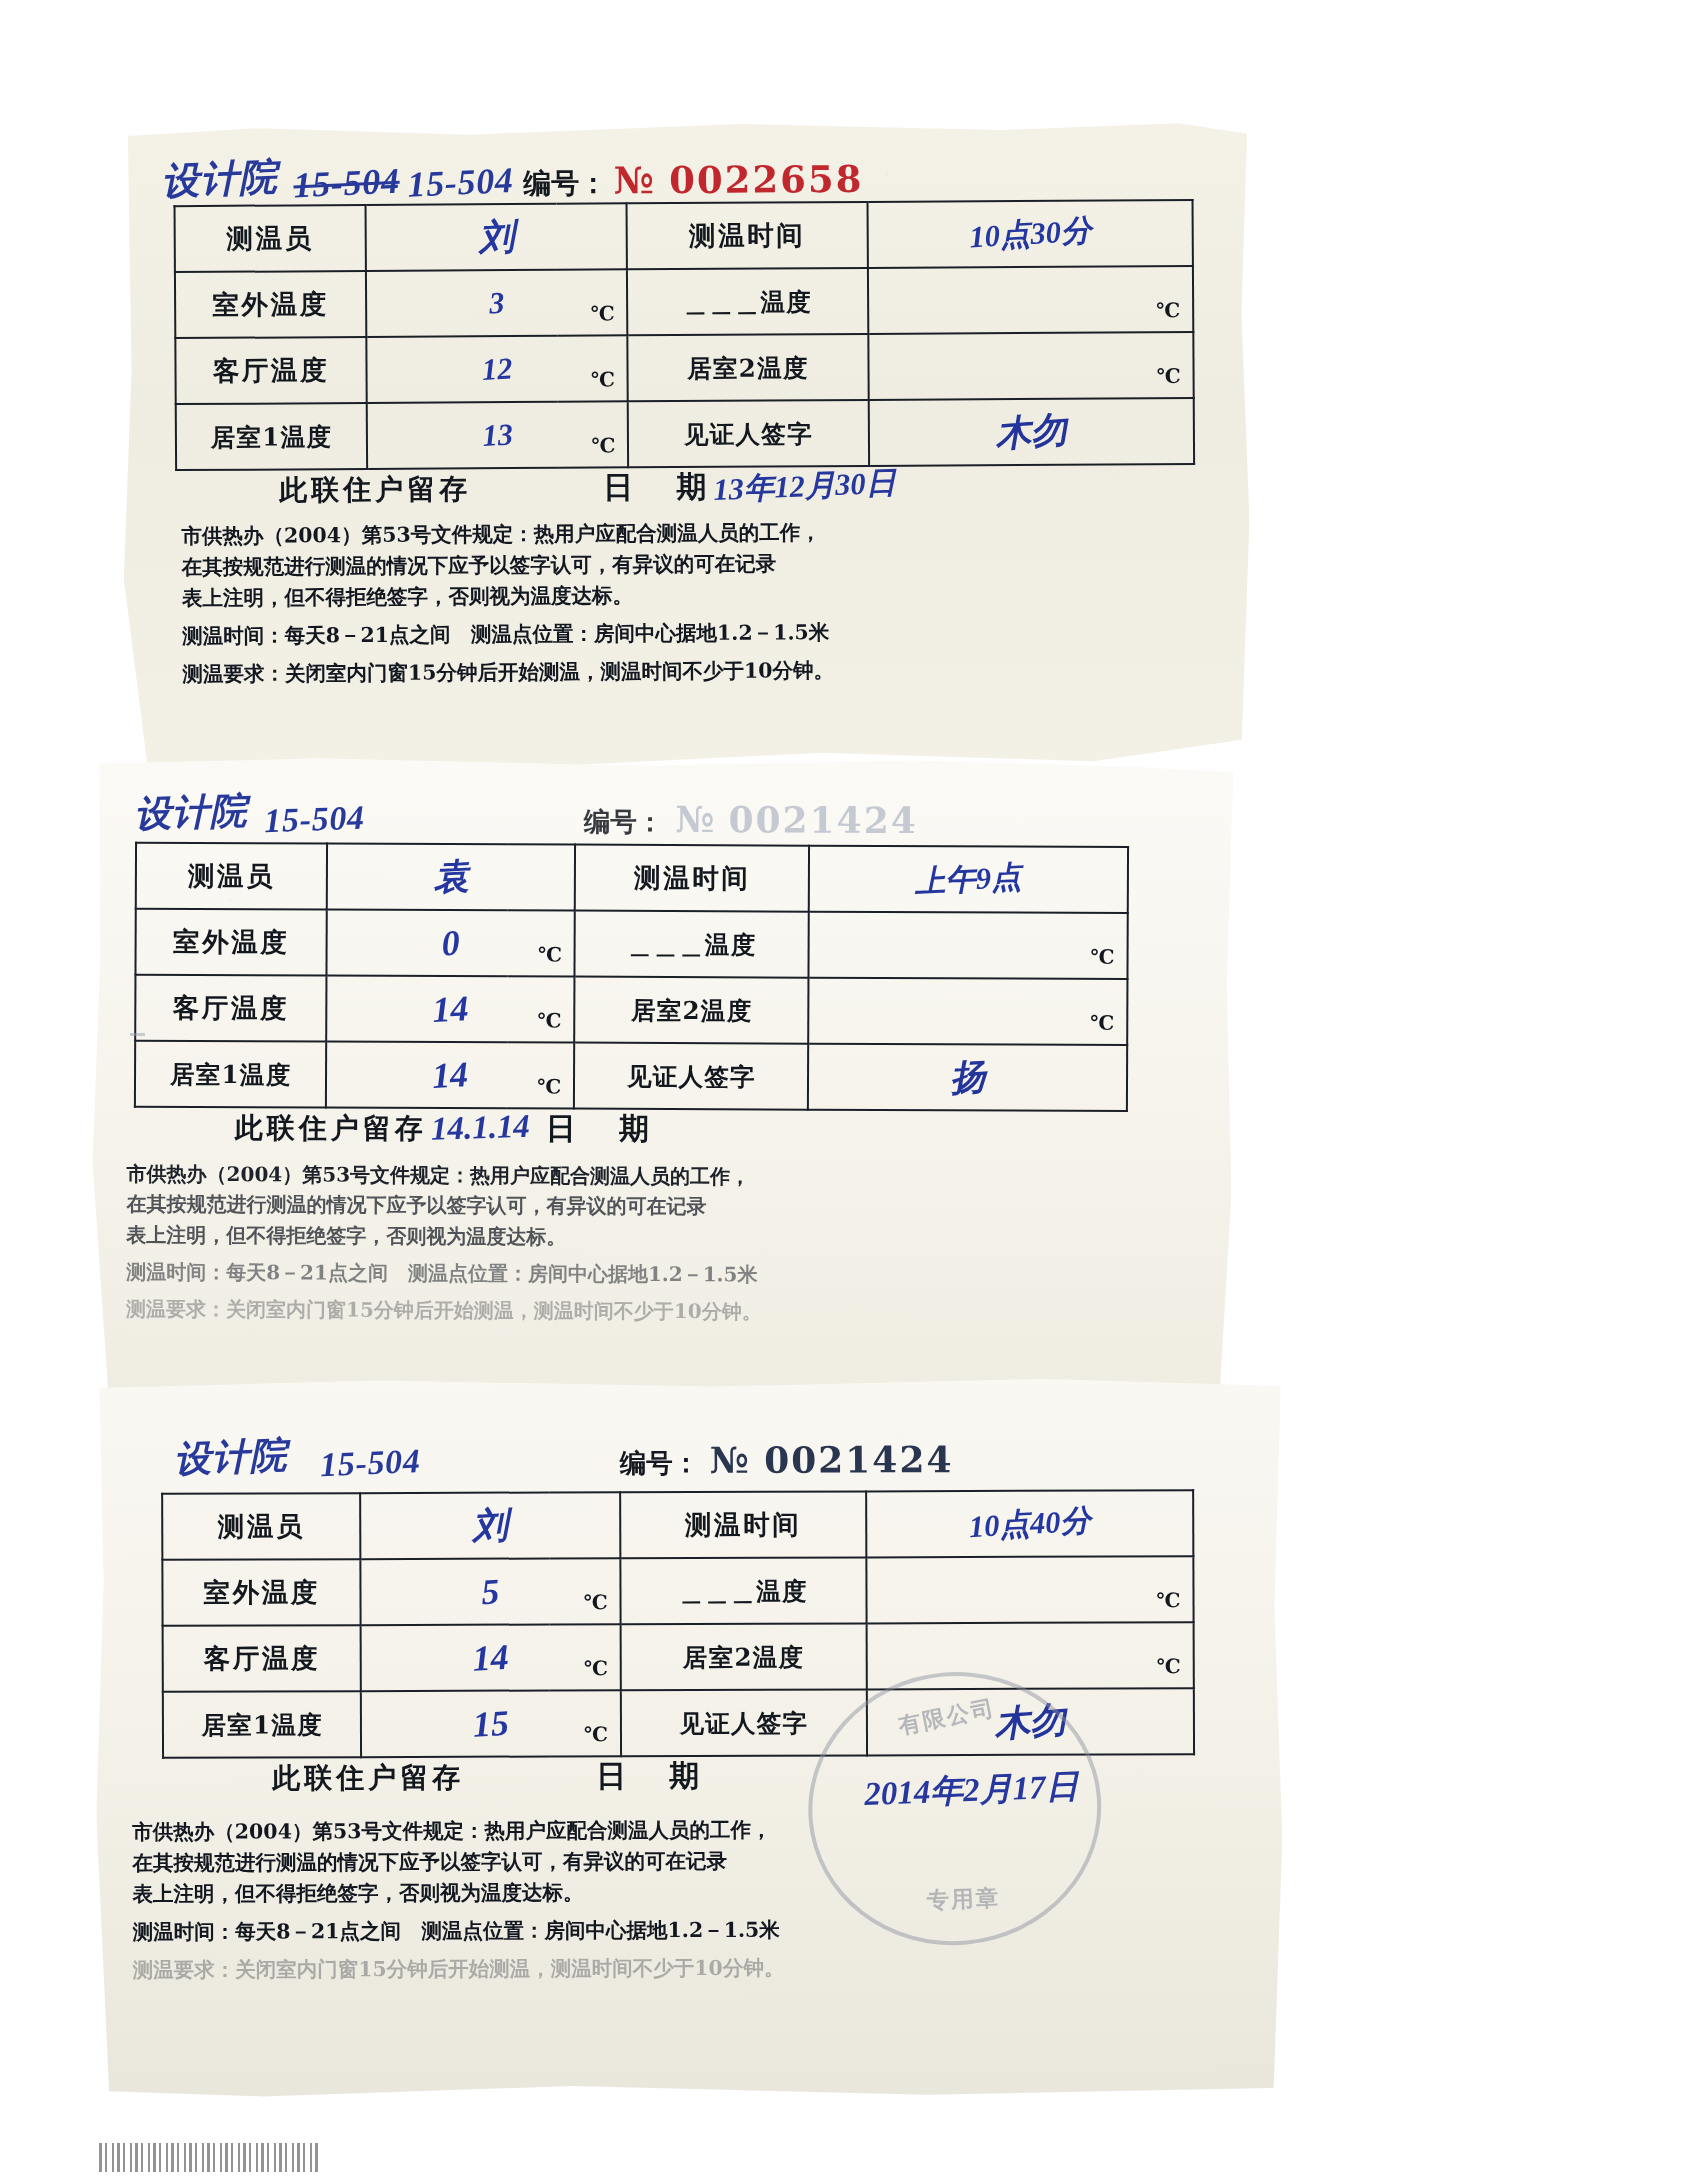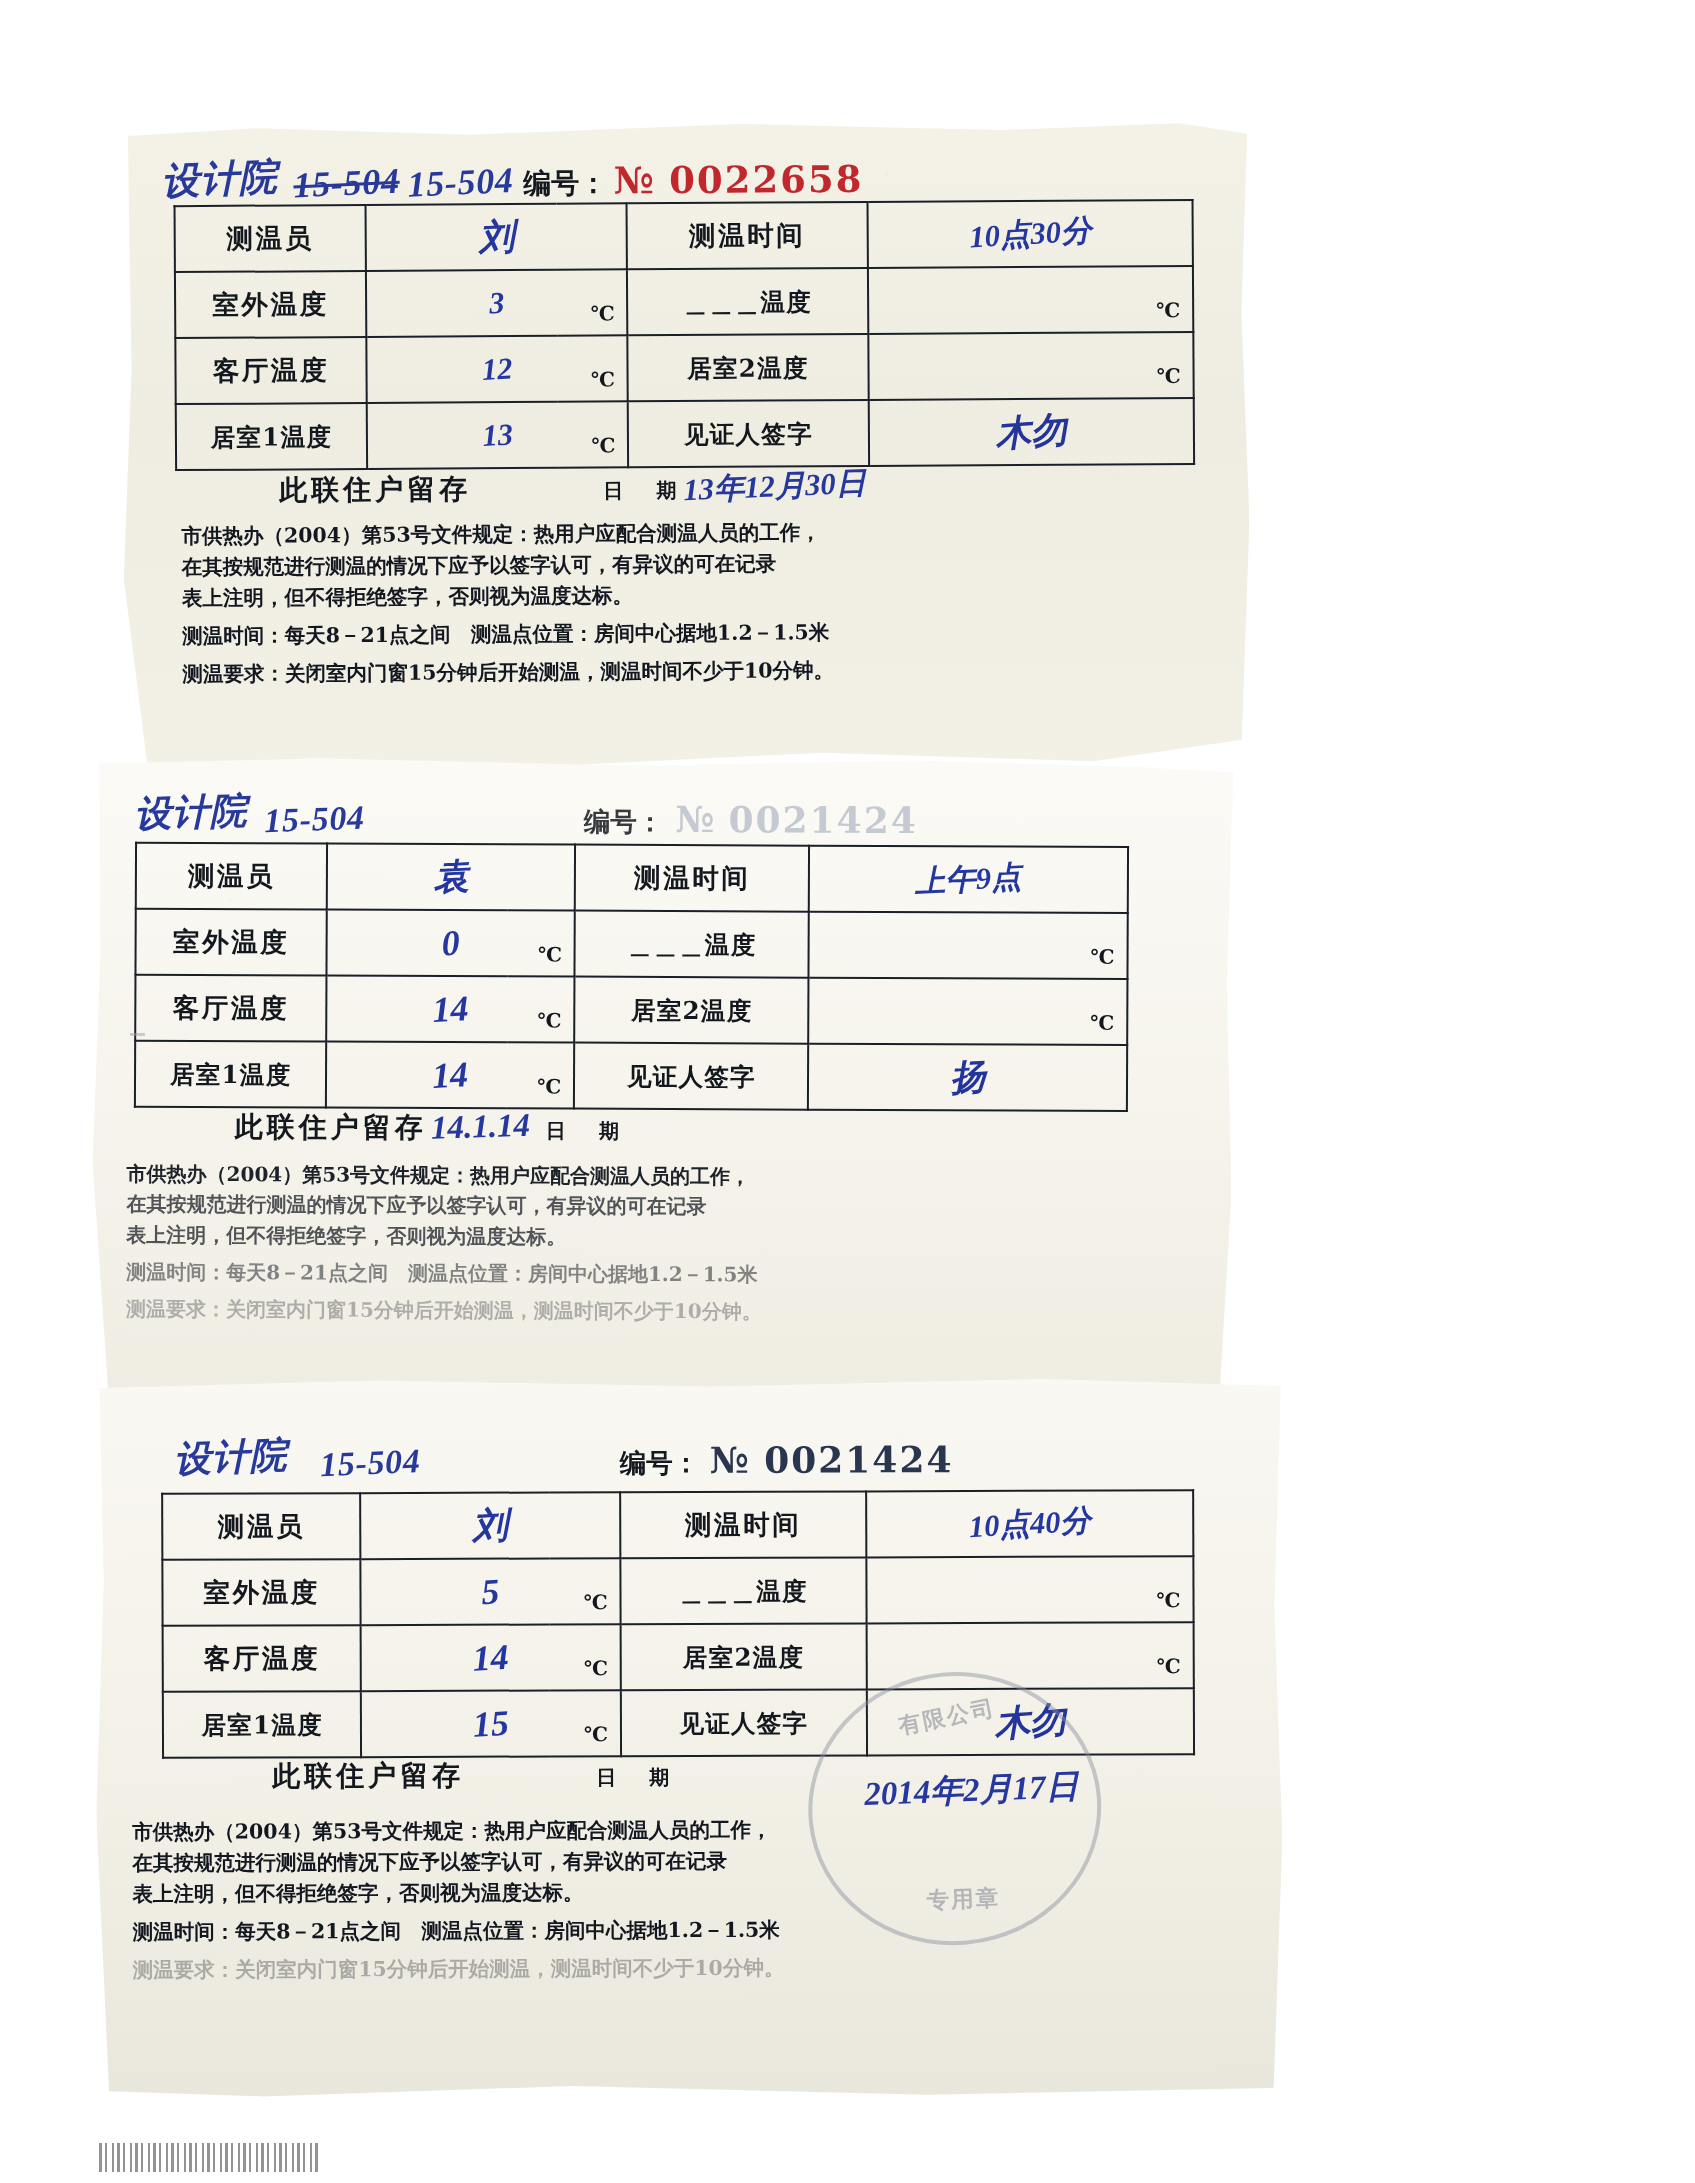--- a/index.html
+++ b/index.html
@@ -159,21 +159,21 @@
   .keep-text {
     font-family: "DejaVu Serif", serif;
     font-weight: 700;
     font-size: 28px;
     letter-spacing: 4px;
     color: #13171e;
   }
   .date-label {
     font-family: "DejaVu Serif", serif;
     font-weight: 700;
-    font-size: 20px;
+    font-size: 30px;
     letter-spacing: 6.6px;
     color: #13171e;
   }
   .date-hand {
     font-family: "Liberation Serif", serif;
     color: #26379e;
     font-style: italic;
     font-weight: 700;
     font-size: 30.5px;
     transform: rotate(-2deg);

